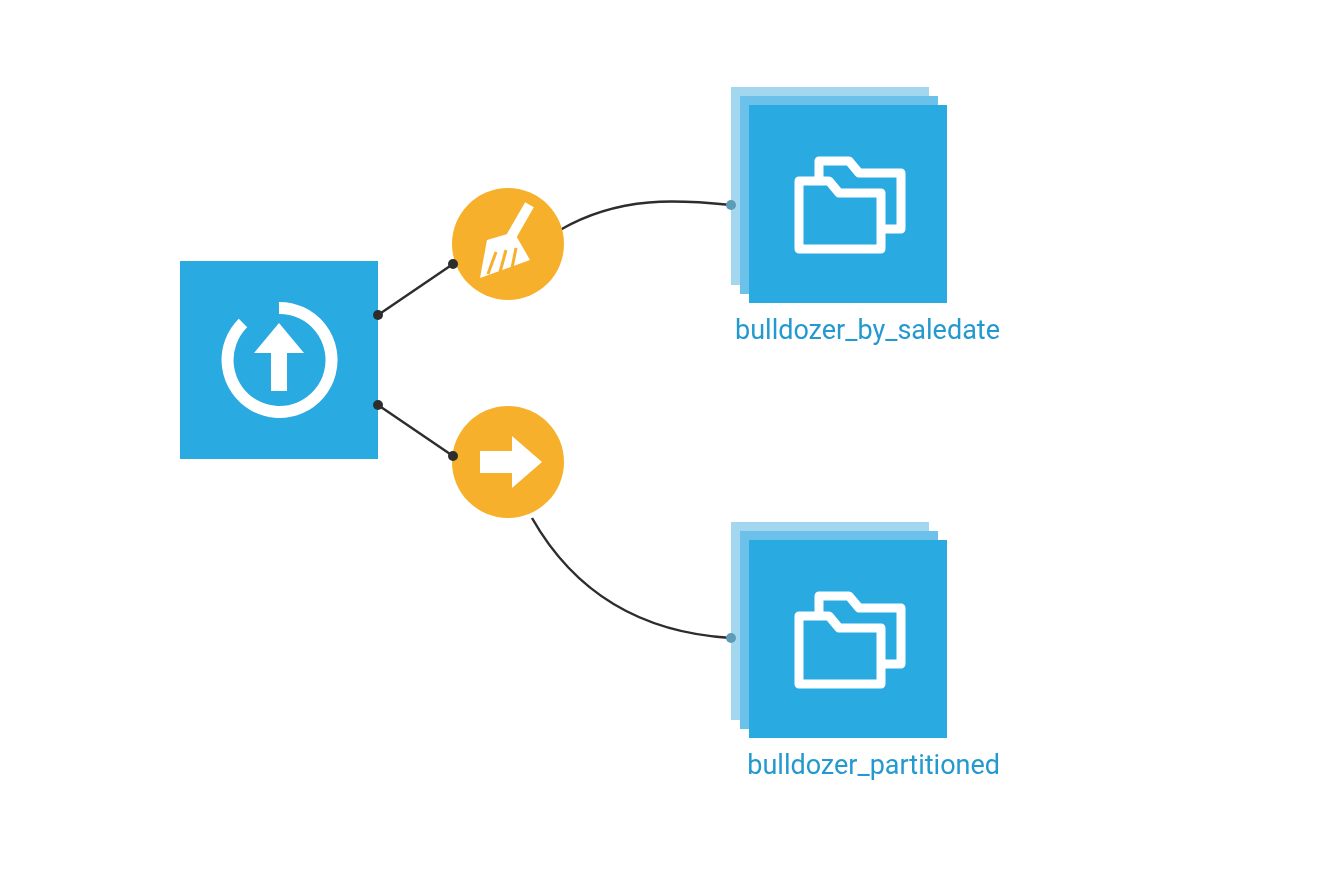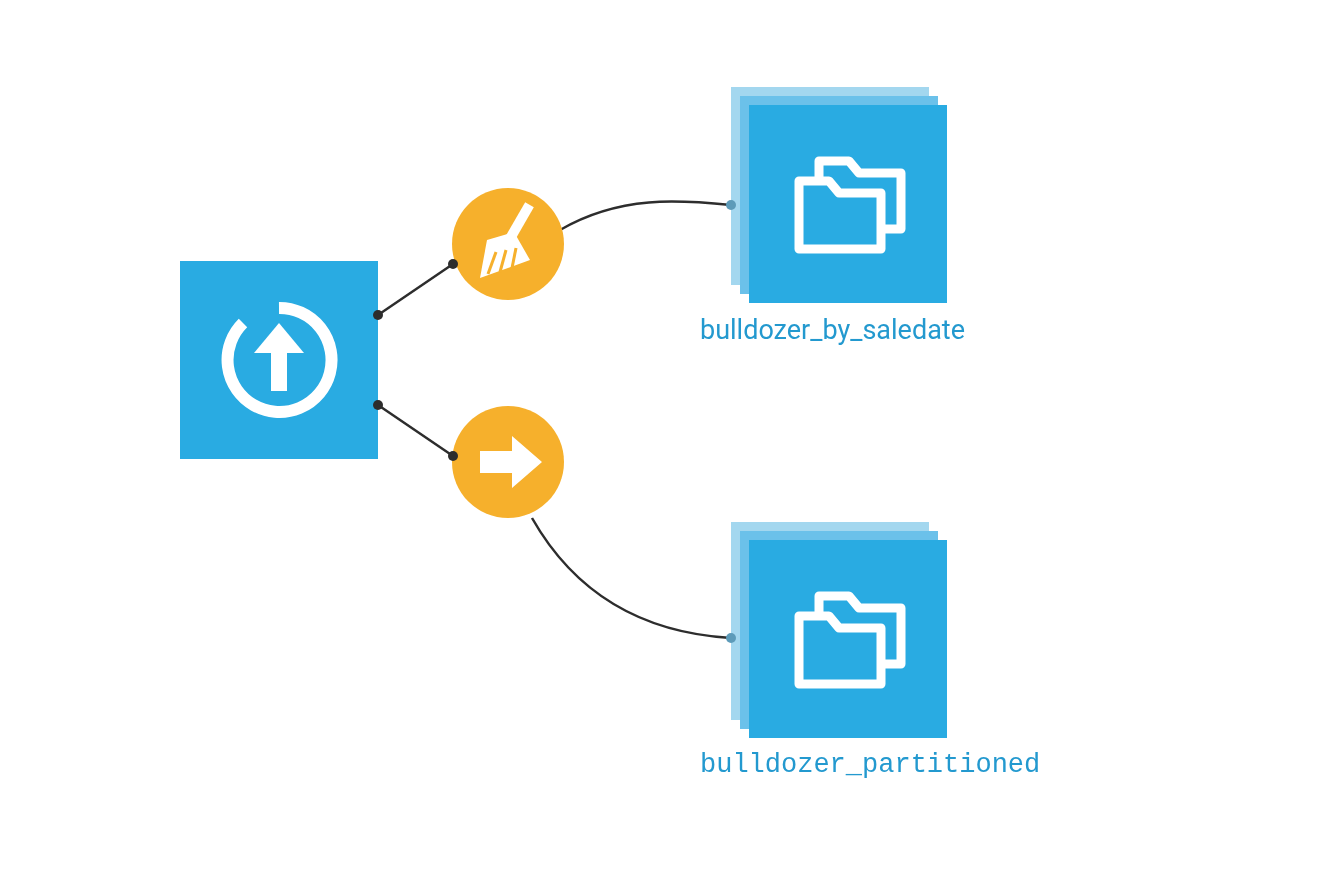--- a/index.html
+++ b/index.html
@@ -13,21 +13,21 @@
     overflow: hidden;
   }
   .canvas {
     position: absolute;
     width: 1332px;
     height: 882px;
   }
   .node-label {
     color: #2399cf;
     font-size: 27px;
-    text-align: left;
+    text-align: right;
     position: absolute;
     line-height: 1.2;
     white-space: pre-line;
   }
   .source-node {
     position: absolute;
     width: 198px;
     height: 198px;
     background: #29abe2;
   }
@@ -140,15 +140,15 @@
     <div class="layer l1"></div>
     <div class="layer l2"></div>
     <div class="layer l3">
       <svg width="198" height="198" viewBox="0 0 198 198">
         <path d="M 70 56 L 100 56 L 110 68 L 152 68 L 152 124 L 70 124 Z" fill="none" stroke="#ffffff" stroke-width="9" stroke-linejoin="round"></path>
         <path d="M 50 76 L 80 76 L 90 88 L 132 88 L 132 144 L 50 144 Z" fill="#29abe2" stroke="#ffffff" stroke-width="9" stroke-linejoin="round"></path>
       </svg>
     </div>
   </div>
   <div class="outdot" style="left:726px; top:633px;"></div>
-  <div class="node-label" style="left:700px; top:749px; width:300px;font-family:Liberation Mono, monospace;">bulldozer_partitioned</div>
+  <div class="node-label" style="left:700px; top:749px; width:300px;">bulldozer_partitioned</div>
 
 </div>
 
 </body></html>

